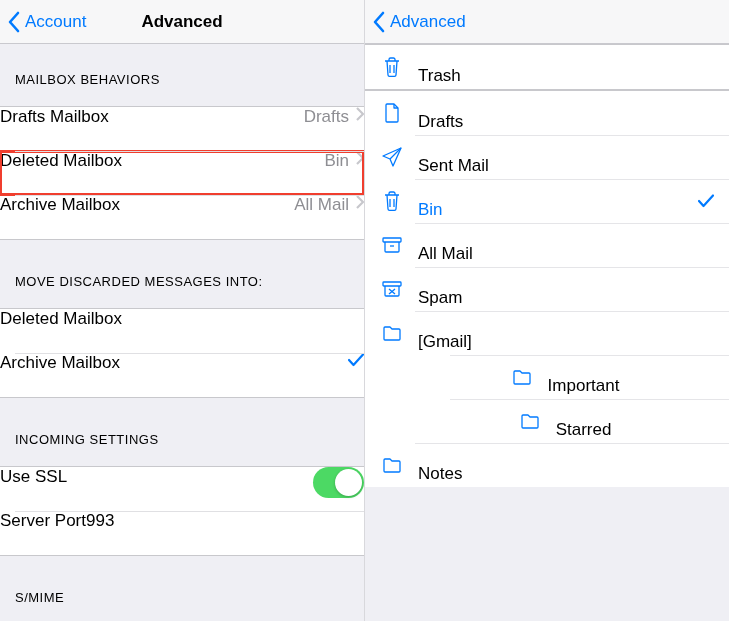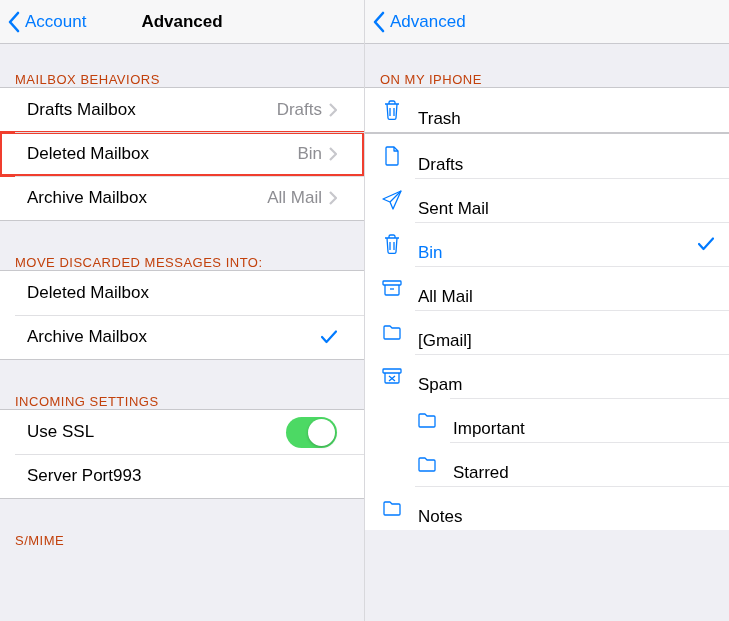--- a/index.html
+++ b/index.html
@@ -53,38 +53,38 @@
       left: 0;
       right: 0;
       text-align: center;
       font-size: 17px;
       font-weight: 600;
       color: #000;
       pointer-events: none;
     }
     .section-header {
       font-size: 13px;
-      color: #c2410c;
+      color: #000000;
       letter-spacing: 0.5px;
-      padding: 28px 15px 0 15px;
+      padding: 28px 15px 19px 15px;
       text-transform: uppercase;
     }
     .section-header.tall {
       padding-top: 34px;
     }
     .group {
       background: #fff;
       border-top: 1px solid #c8c8cc;
       border-bottom: 1px solid #c8c8cc;
     }
     .row {
       display: flex;
-      align-items: center;
+      align-items: flex-start;
       min-height: 44px;
-      padding: 0 27px;
+      padding: 0 0;
       position: relative;
     }
     .row + .row::before {
       content: "";
       position: absolute;
       left: 15px;
       right: 0;
       top: 0;
       height: 1px;
       background: #e0e0e3;
@@ -166,20 +166,21 @@
       content: "";
       position: absolute;
       left: 50px;
       right: 0;
       top: 0;
       height: 1px;
       background: #e5e5e8;
     }
     .row-r.indent {
       padding-left: 50px;
+      justify-content: center;
     }
     .row-r.indent + .row-r.indent::before,
     .row-r:not(.indent) + .row-r.indent::before {
       left: 85px;
     }
     .mail-icon {
       width: 24px;
       height: 22px;
       margin-right: 14px;
       display: flex;
@@ -285,21 +286,20 @@
 <div class="panel panel-right">
   <div class="navbar">
     <div class="back">
       <svg viewBox="0 0 13 22">
           <path d="M10 2 L2 11 L10 20" stroke="#007aff" stroke-width="2.6" fill="none" stroke-linecap="round" stroke-linejoin="round"></path>
         </svg>
       <span>Advanced</span>
     </div>
   </div>
 
-  <div class="section-header">ON MY IPHONE</div>
   <div class="group">
     <div class="row-r">
       <span class="mail-icon">
         <svg viewBox="0 0 22 22">
             <path d="M4 5h14M8 5V3.5A1.5 1.5 0 019.5 2h3A1.5 1.5 0 0114 3.5V5M6 5l1 14a1.5 1.5 0 001.5 1.4h5A1.5 1.5 0 0015 19l1-14M9 9v8M13 9v8"></path>
           </svg>
       </span>
       <span class="label">Trash</span>
     </div>
   </div>
@@ -347,37 +347,37 @@
             <path d="M4 8v9a1 1 0 001 1h12a1 1 0 001-1V8"></path>
             <path d="M9 12h4"></path>
           </svg>
       </span>
       <span class="label">All Mail</span>
     </div>
 
     <div class="row-r">
       <span class="mail-icon">
         <svg viewBox="0 0 22 22">
-            <path d="M3 6a1 1 0 011-1h5l2 2h7a1 1 0 011 1v9a1 1 0 01-1 1H4a1 1 0 01-1-1V6z"></path>
-          </svg>
-      </span>
-      <span class="label">[Gmail]</span>
-    </div>
-
-    <div class="row-r">
-      <span class="mail-icon">
-        <svg viewBox="0 0 22 22">
             <rect x="2" y="4" width="18" height="4" rx="0.8"></rect>
             <path d="M4 8v9a1 1 0 001 1h12a1 1 0 001-1V8"></path>
             <path d="M8 11l6 5M14 11l-6 5"></path>
           </svg>
       </span>
       <span class="label">Spam</span>
     </div>
 
+    <div class="row-r">
+      <span class="mail-icon">
+        <svg viewBox="0 0 22 22">
+            <path d="M3 6a1 1 0 011-1h5l2 2h7a1 1 0 011 1v9a1 1 0 01-1 1H4a1 1 0 01-1-1V6z"></path>
+          </svg>
+      </span>
+      <span class="label">[Gmail]</span>
+    </div>
+
     <div class="row-r indent">
       <span class="mail-icon">
         <svg viewBox="0 0 22 22">
             <path d="M3 6a1 1 0 011-1h5l2 2h7a1 1 0 011 1v9a1 1 0 01-1 1H4a1 1 0 01-1-1V6z"></path>
           </svg>
       </span>
       <span class="label">Important</span>
     </div>
 
     <div class="row-r indent">

